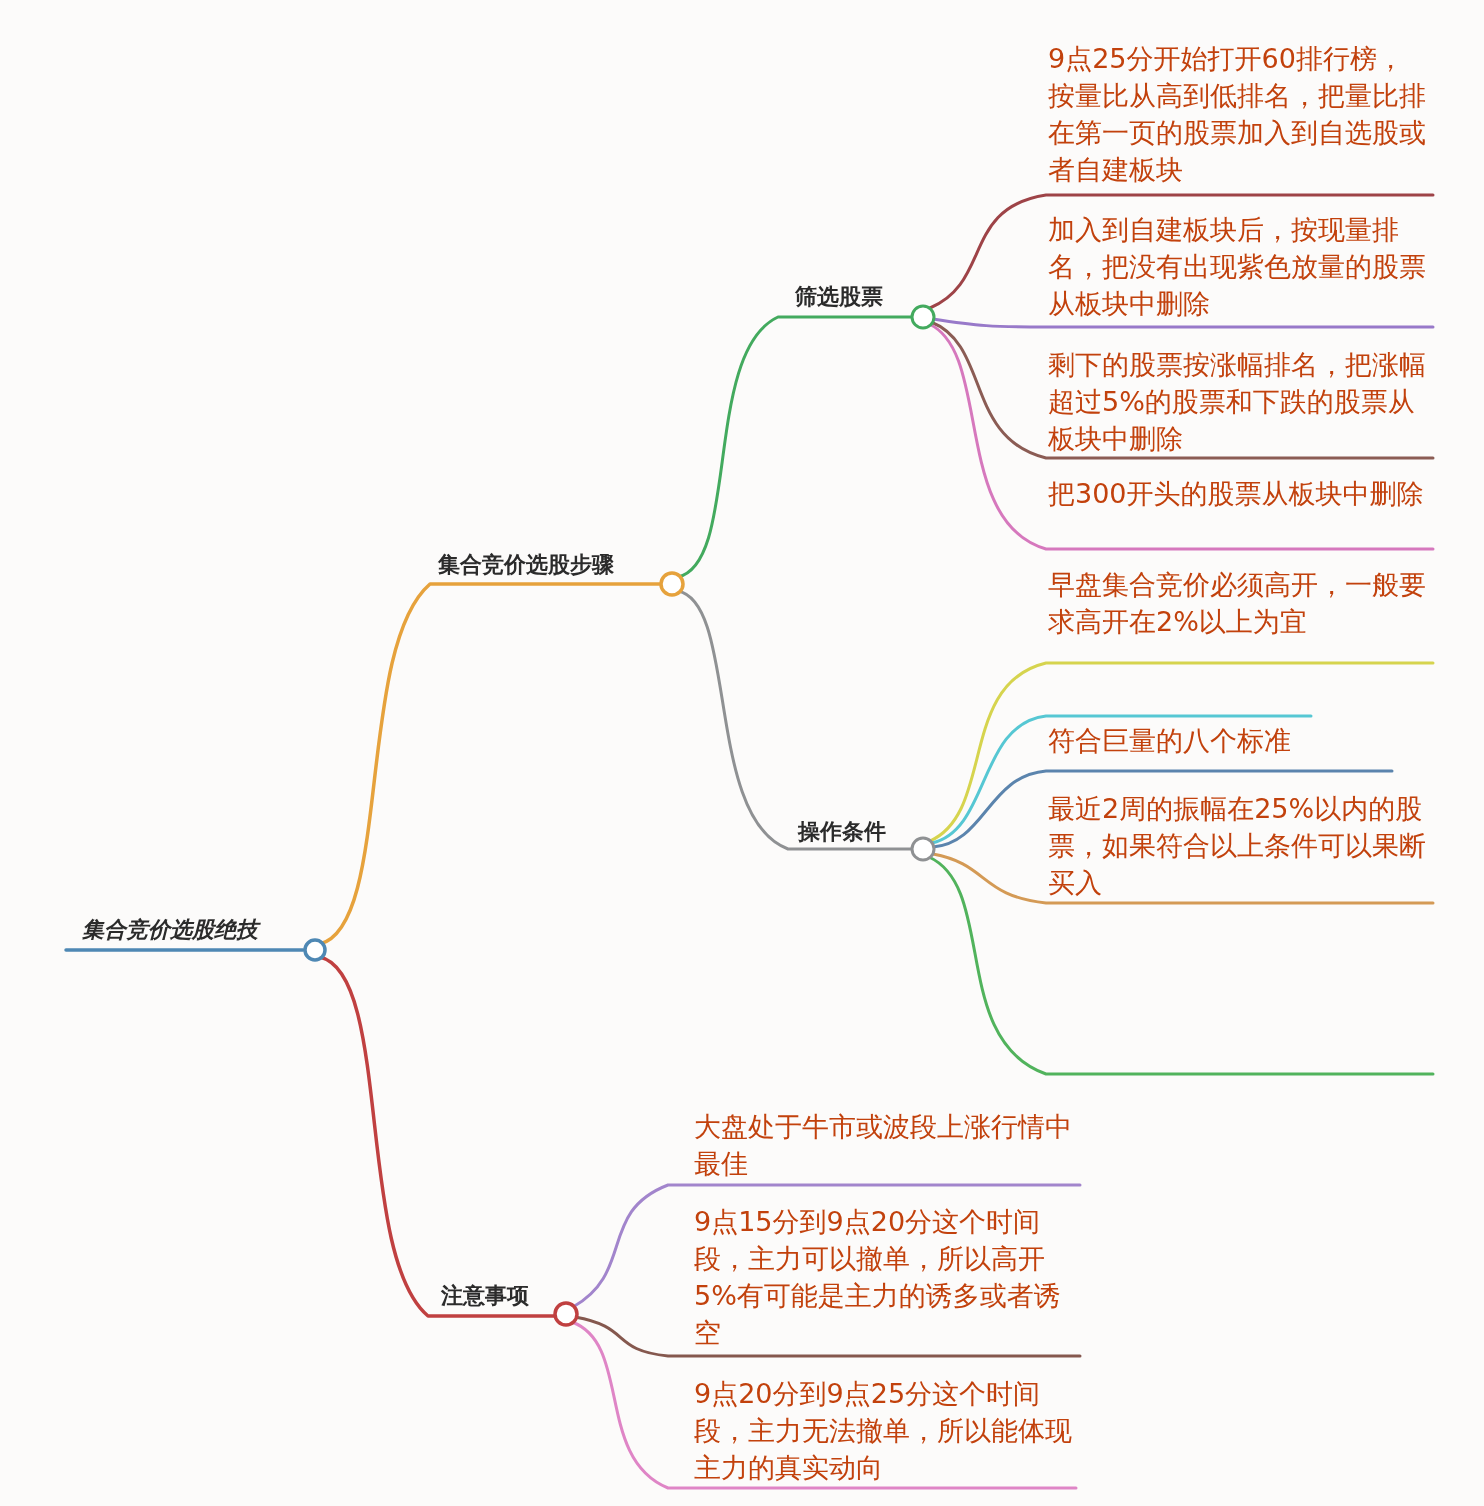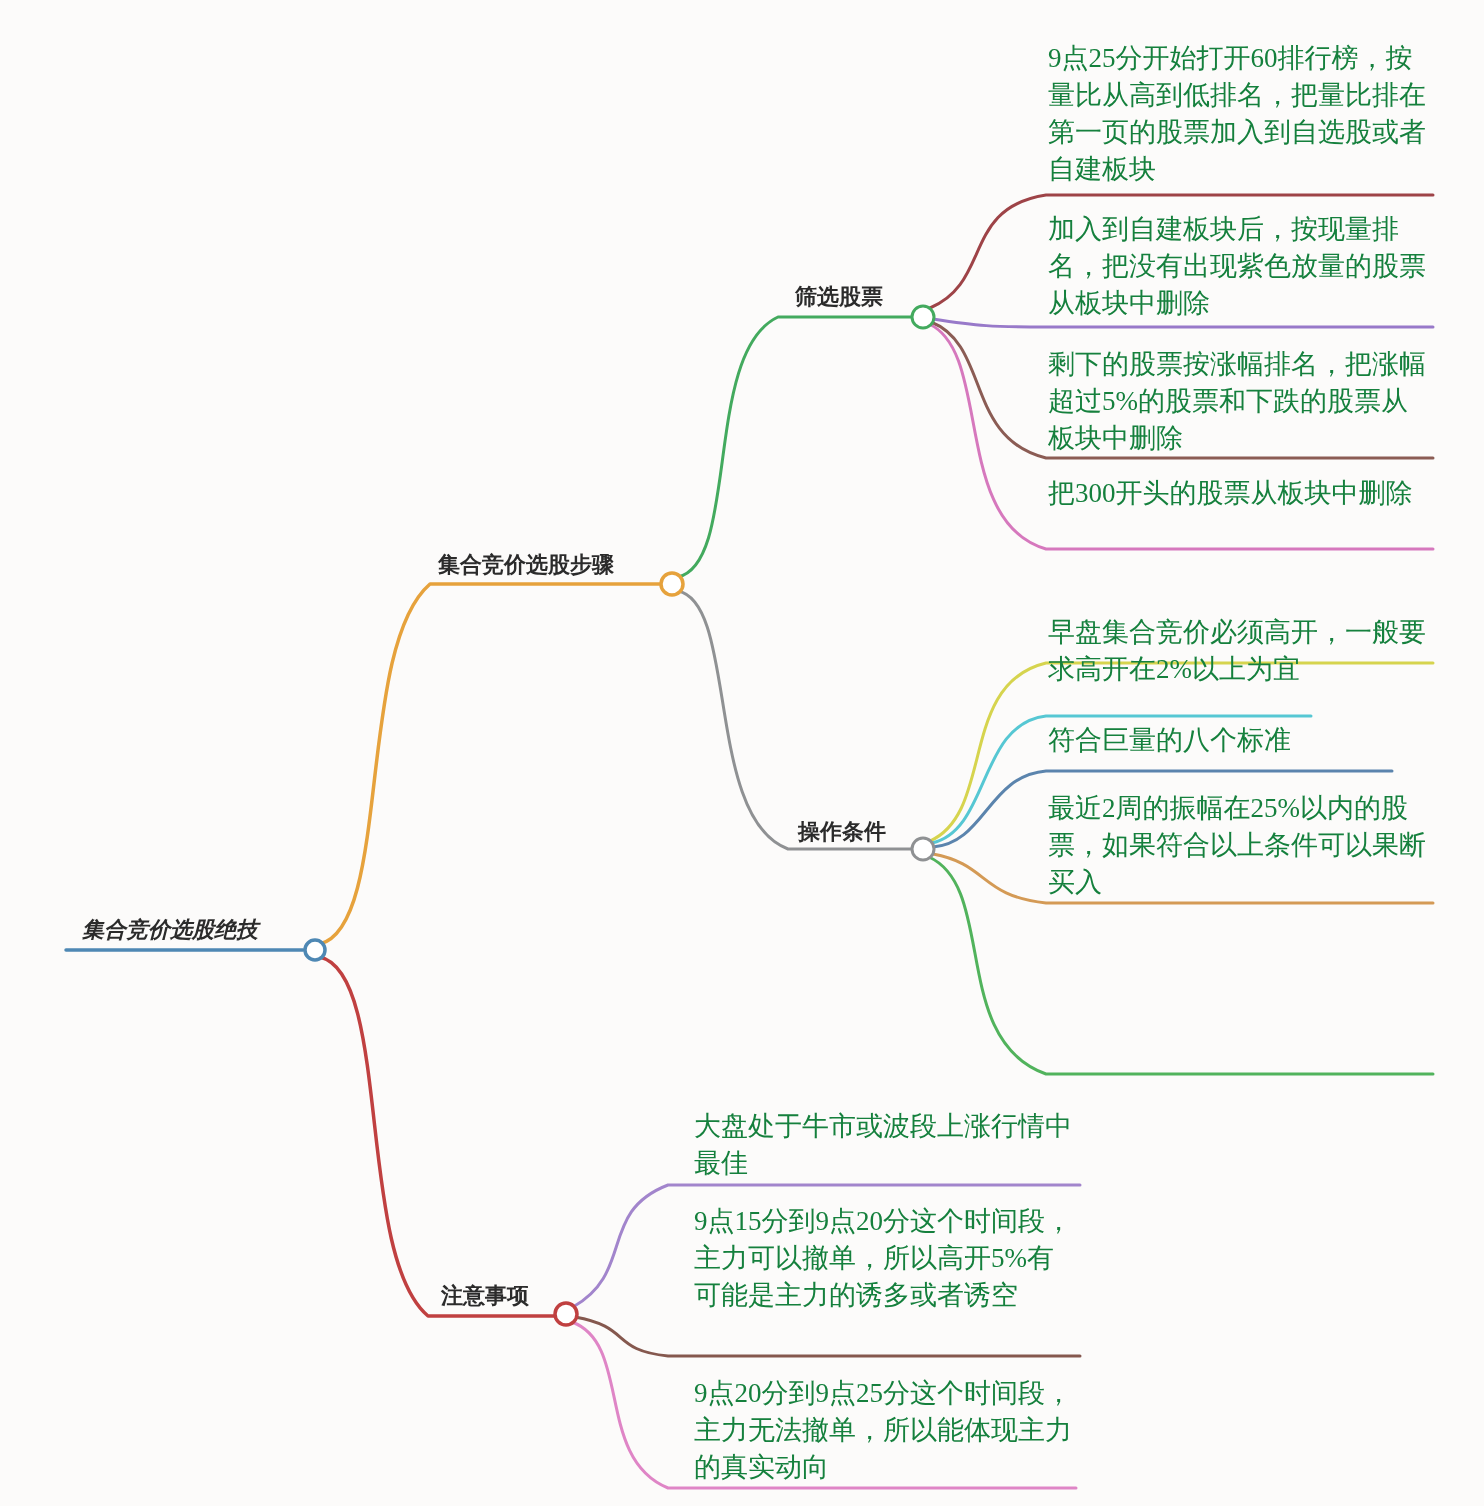--- a/index.html
+++ b/index.html
@@ -18,24 +18,23 @@
     font-size:22px;
     line-height:34px;
     white-space:nowrap;
     color:#2b2b2b;
     cursor:default;
   }
   .leaf{
     position:absolute;
     font-size:27px;
     line-height:37px;
-    color:#15803d;
+    color:#c2410c;
     word-break:break-all;
     cursor:default;
-    font-family:Liberation Serif, serif;
   }
   .leaf.rightcol{width:380px;}
   .leaf.bottomcol{width:380px;}
 </style>
 </head>
 <body>
 
 <div class="canvas">
 
   <svg width="1484" height="1506" viewBox="0 0 1484 1506">
@@ -82,21 +81,21 @@
 
   <div class="node" style="left:798px;top:815px;">操作条件</div>
 
   <div class="node" style="left:441px;top:1279px;">注意事项</div>
 
   <div class="leaf rightcol" style="left:1048px;top:40px;">9点25分开始打开60排行榜，按量比从高到低排名，把量比排在第一页的股票加入到自选股或者自建板块</div>
   <div class="leaf rightcol" style="left:1048px;top:211px;">加入到自建板块后，按现量排名，把没有出现紫色放量的股票从板块中删除</div>
   <div class="leaf rightcol" style="left:1048px;top:346px;">剩下的股票按涨幅排名，把涨幅超过5%的股票和下跌的股票从板块中删除</div>
   <div class="leaf rightcol" style="left:1048px;top:475px;">把300开头的股票从板块中删除</div>
 
-  <div class="leaf rightcol" style="left:1048px;top:614px;">早盘集合竞价必须高开，一般要求高开在2%以上为宜</div>
+  <div class="leaf rightcol" style="left:1048px;top:566px;">早盘集合竞价必须高开，一般要求高开在2%以上为宜</div>
   <div class="leaf rightcol" style="left:1048px;top:678px;margin-top:44px;">符合巨量的八个标准</div>
   <div class="leaf rightcol" style="left:1048px;top:790px;">最近2周的振幅在25%以内的股票，如果符合以上条件可以果断买入</div>
 
   <div class="leaf bottomcol" style="left:694px;top:1108px;">大盘处于牛市或波段上涨行情中最佳</div>
   <div class="leaf bottomcol" style="left:694px;top:1203px;">9点15分到9点20分这个时间段，主力可以撤单，所以高开5%有可能是主力的诱多或者诱空</div>
   <div class="leaf bottomcol" style="left:694px;top:1375px;">9点20分到9点25分这个时间段，主力无法撤单，所以能体现主力的真实动向</div>
 
 </div>
 
 </body></html>

